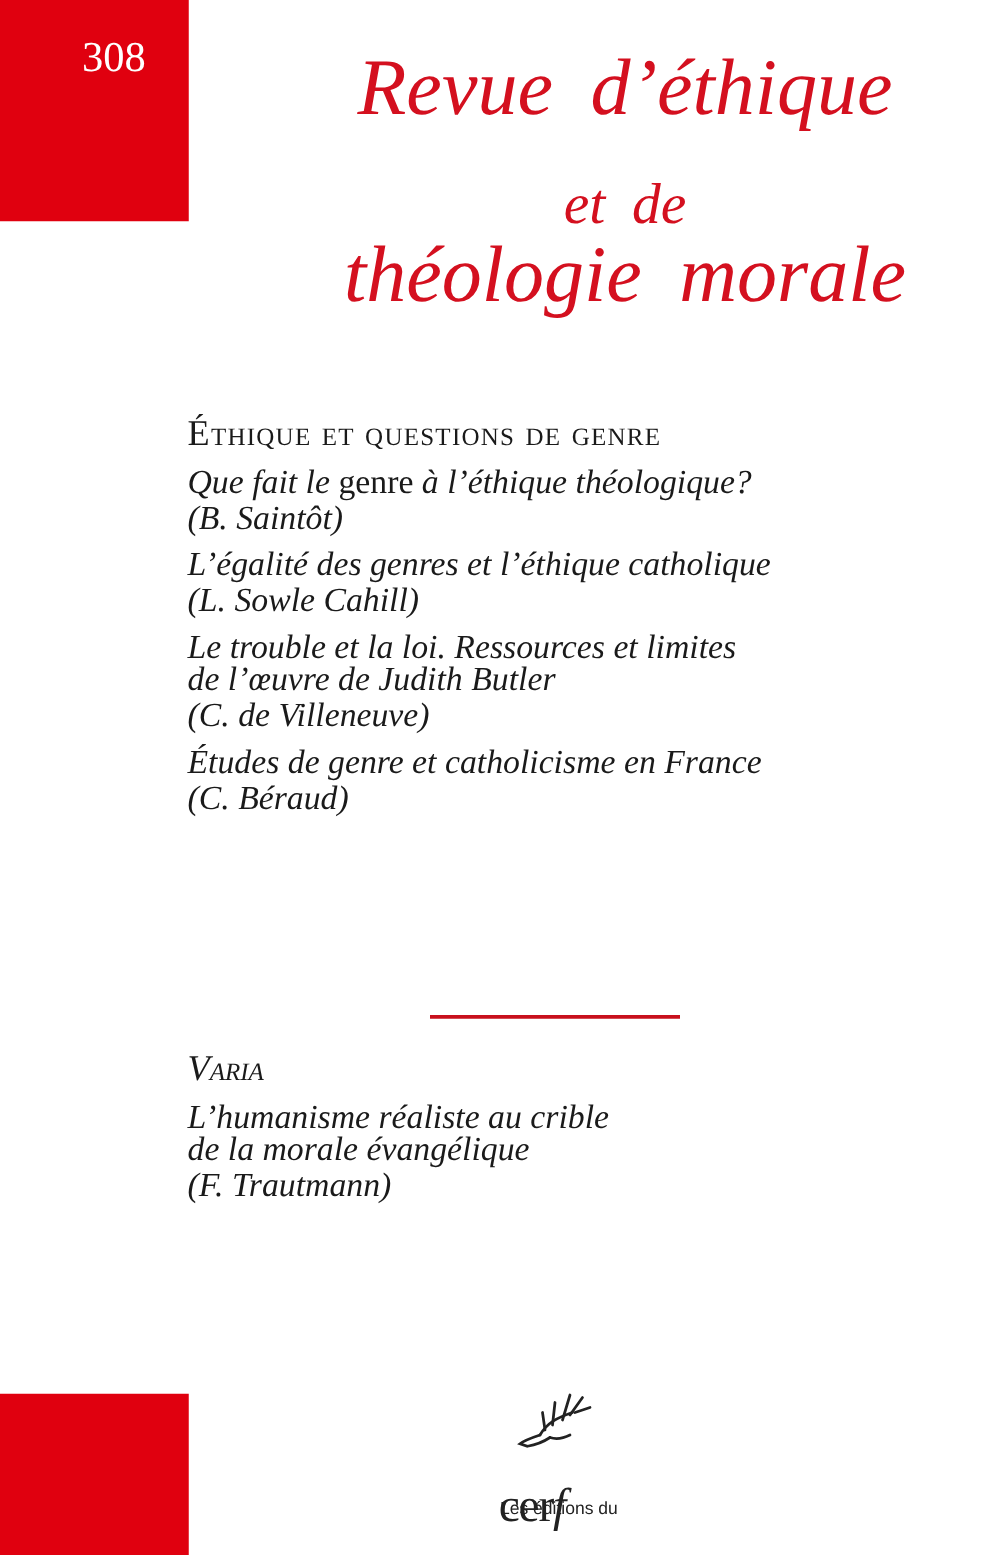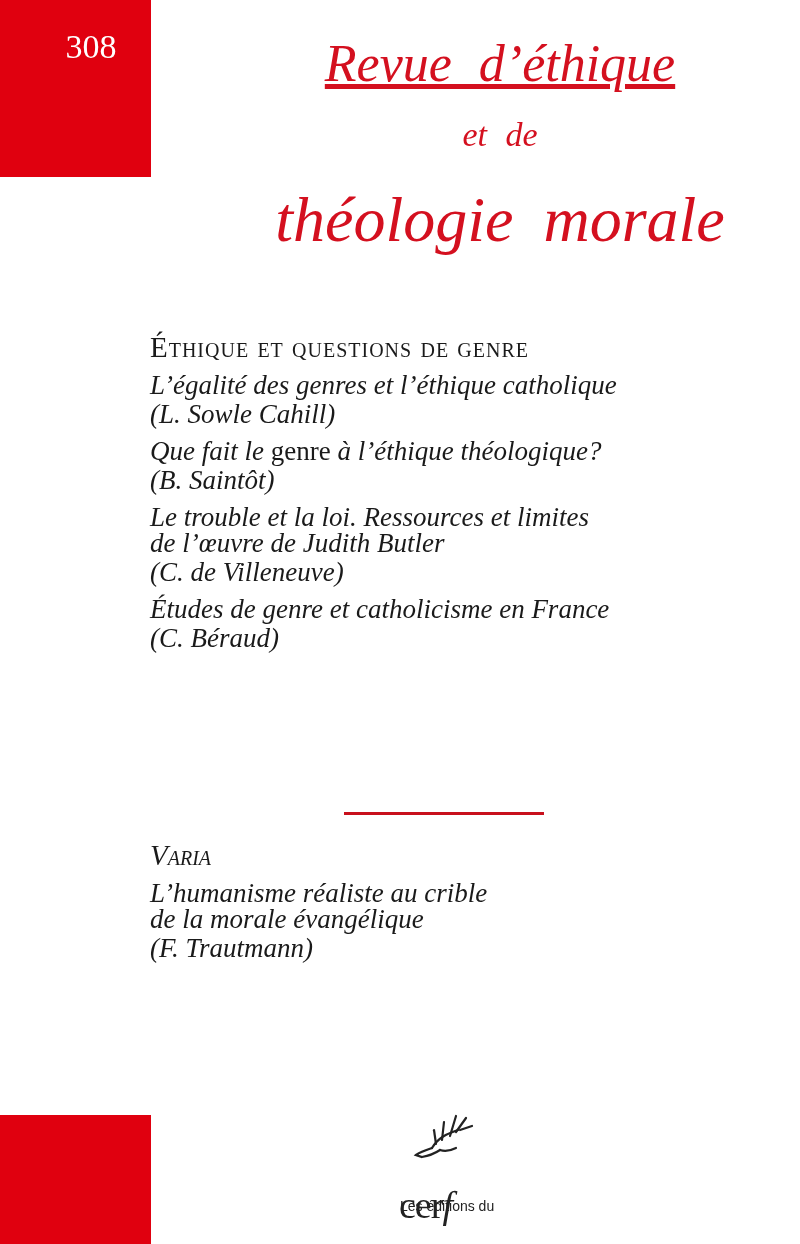--- a/index.html
+++ b/index.html
@@ -14,22 +14,22 @@
   .red-block.bottom { top: 1115px; width: 151px; height: 129px; }
   .issue-number {
     position: absolute; top: 30px; left: 0; width: 182px; text-align: center;
     color: #ffffff; font-size: 34px; line-height: 1;
     font-family: "Liberation Serif", serif;
   }
   .title {
     position: absolute; left: 240px; width: 520px; text-align: center;
     color: #d4101f; font-style: italic; font-family: "Liberation Serif", serif;
   }
-  .title.l1 { top: 38px; font-size: 52px; line-height: 1; word-spacing: 14px; text-decoration: underline; }
-  .title.l2 { top: 118px; font-size: 34px; line-height: 1; word-spacing: 10px; }
+  .title.l1 { top: 38px; font-size: 64px; line-height: 1; word-spacing: 14px; }
+  .title.l2 { top: 140px; font-size: 46px; line-height: 1; word-spacing: 10px; }
   .title.l3 { top: 188px; font-size: 64px; line-height: 1; word-spacing: 14px; }
 
   .contents {
     position: absolute; left: 150px; width: 600px; text-align: left;
     font-family: "Liberation Serif", serif; font-size: 27px;
   }
   .section-head {
     font-variant: small-caps; letter-spacing: 1px; font-style: normal;
     font-size: 29px; line-height: 34px;
   }
@@ -66,27 +66,27 @@
 <div class="issue-number">308</div>
 
 <div class="title l1">Revue d’éthique</div>
 <div class="title l2">et de</div>
 <div class="title l3">théologie morale</div>
 
 <div class="contents" style="top:330px;">
   <div class="section-head">Éthique et questions de genre</div>
 
   <div class="article">
-    <span class="atitle">L’égalité des genres et l’éthique catholique</span>
-    <span class="author">(L. Sowle Cahill)</span>
+    <span class="atitle"><span>Que fait le </span><span class="upright">genre</span><span> à l’éthique théologique?</span></span>
+    <span class="author">(B. Saintôt)</span>
   </div>
 
   <div class="article">
-    <span class="atitle"><span>Que fait le </span><span class="upright">genre</span><span> à l’éthique théologique?</span></span>
-    <span class="author">(B. Saintôt)</span>
+    <span class="atitle">L’égalité des genres et l’éthique catholique</span>
+    <span class="author">(L. Sowle Cahill)</span>
   </div>
 
   <div class="article">
     <span class="atitle">Le trouble et la loi. Ressources et limites</span>
     <span class="atitle">de l’œuvre de Judith Butler</span>
     <span class="author">(C. de Villeneuve)</span>
   </div>
 
   <div class="article">
     <span class="atitle">Études de genre et catholicisme en France</span>

